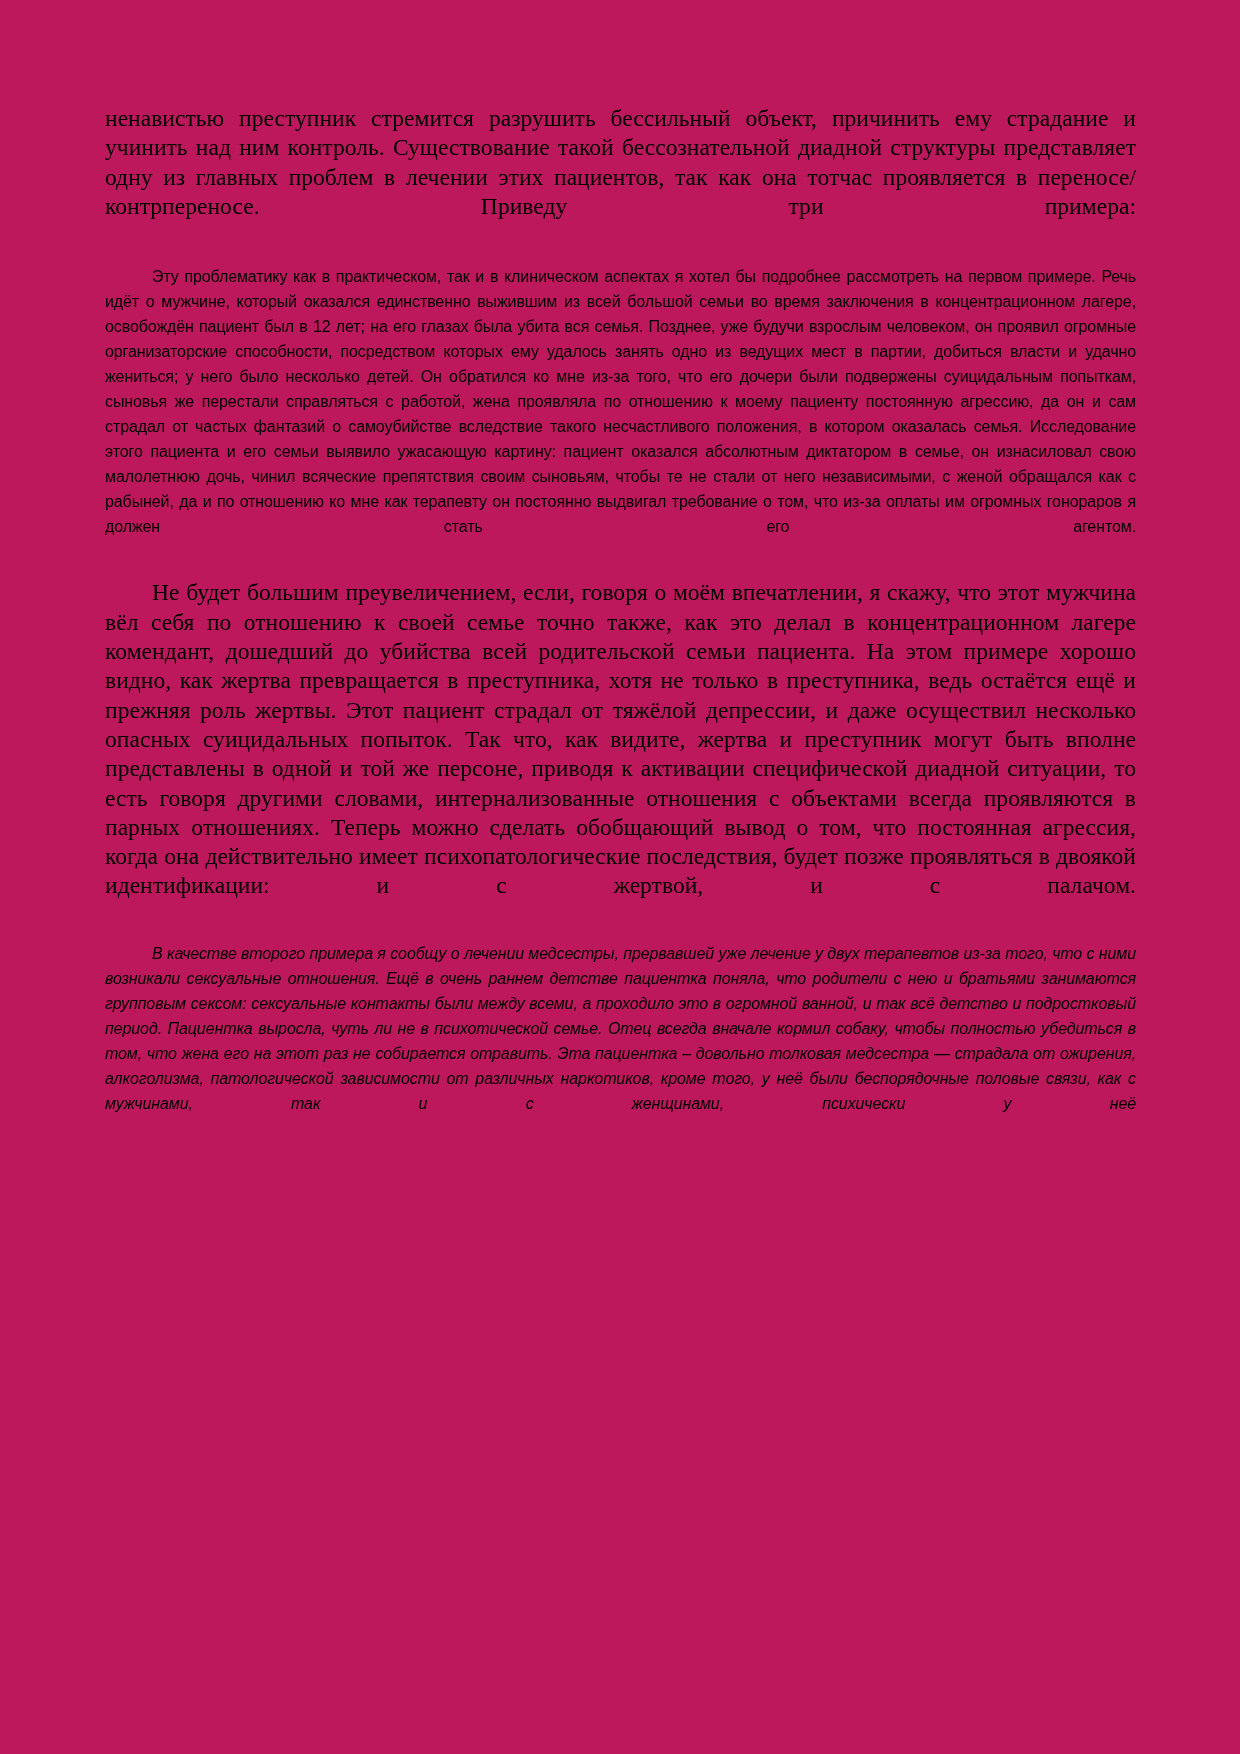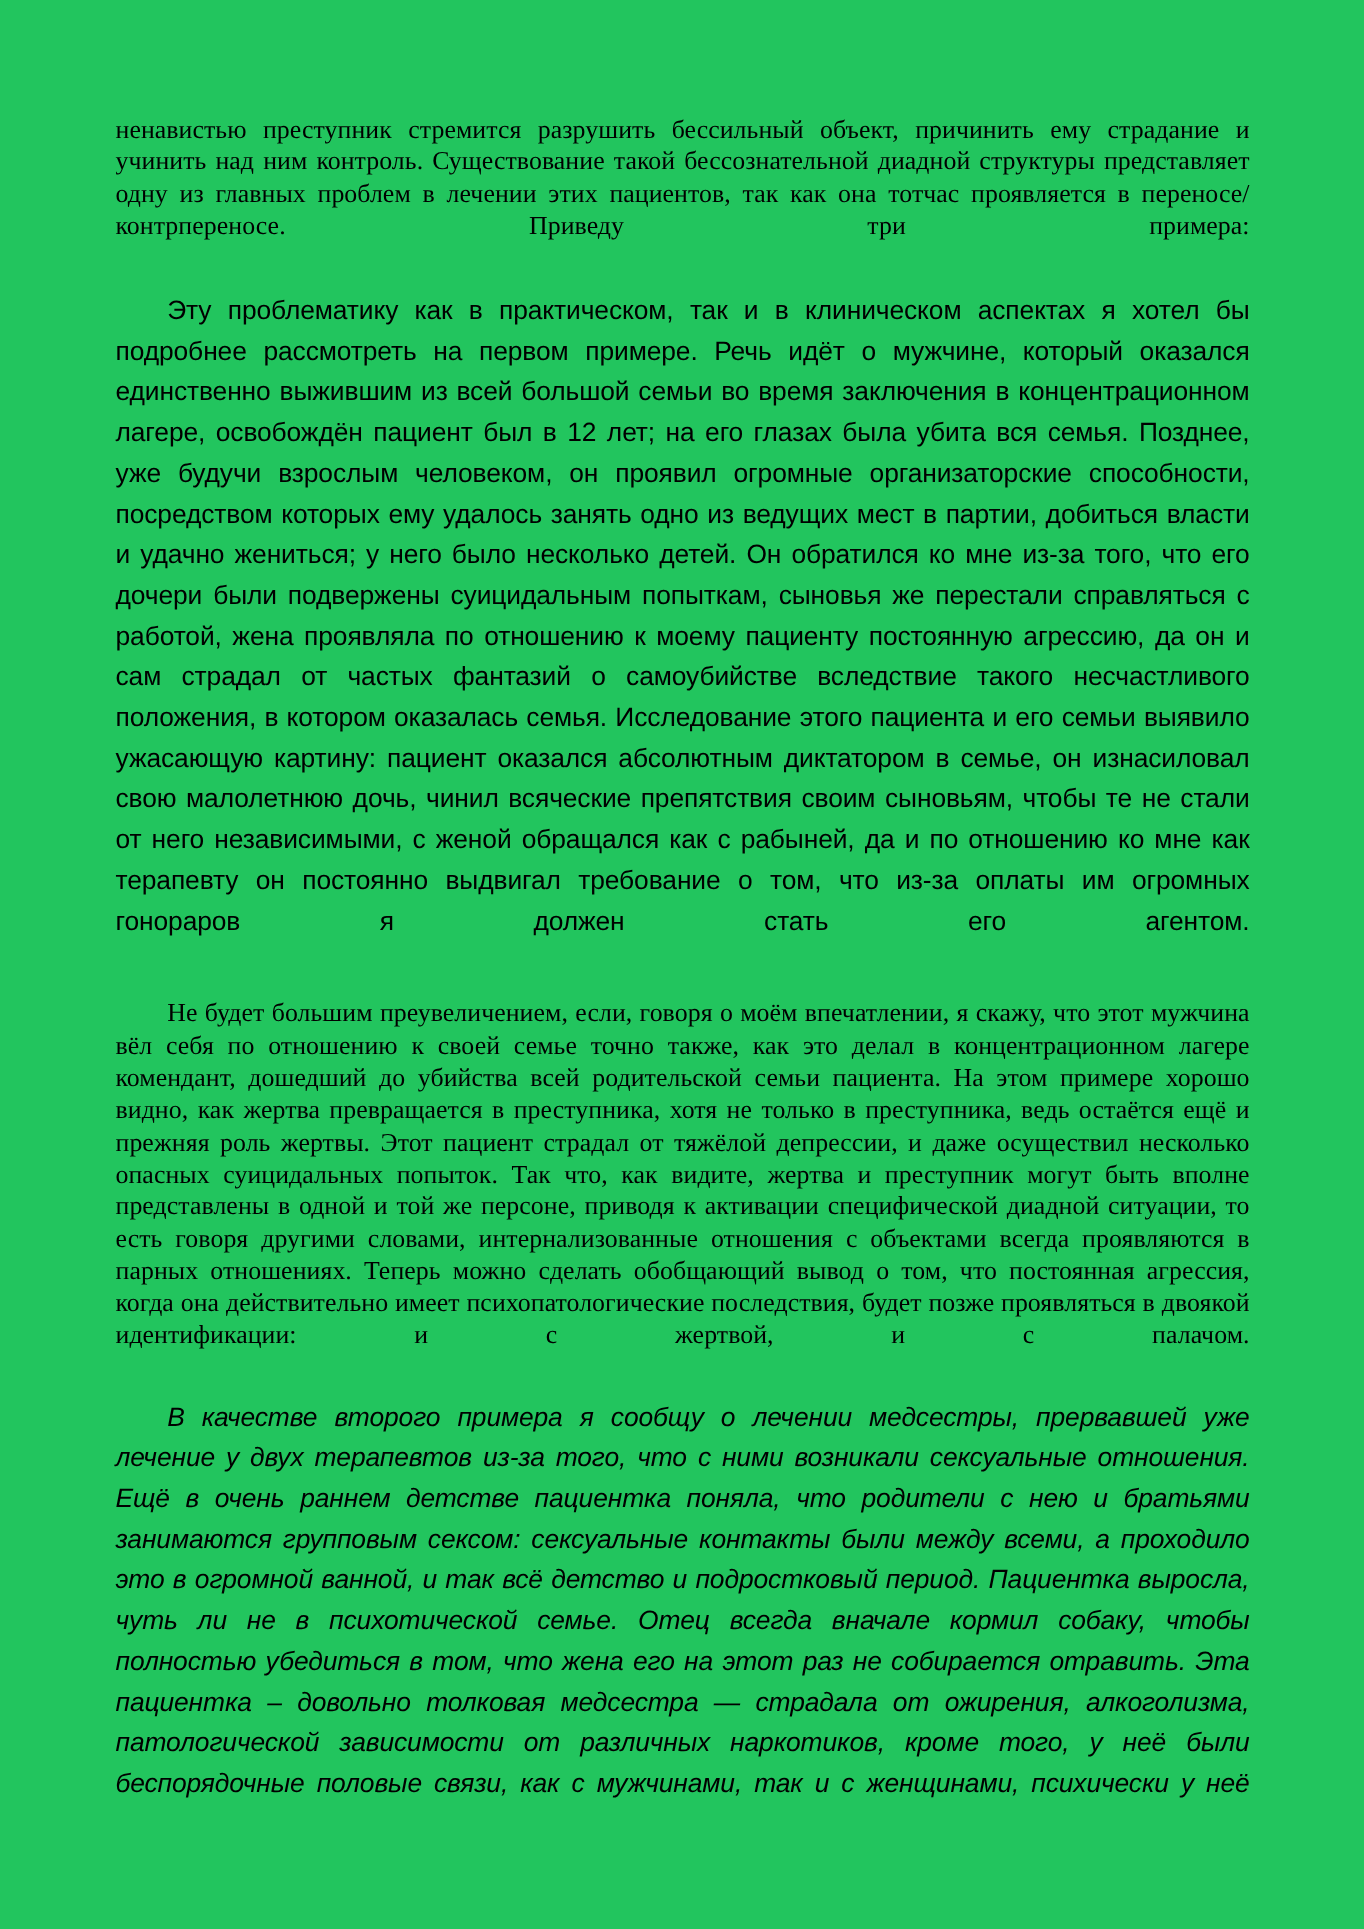--- a/index.html
+++ b/index.html
@@ -10,21 +10,21 @@
   }
   body {
     width: 1240px;
     height: 1754px;
     overflow: hidden;
   }
   .page {
     position: relative;
     width: 1240px;
     height: 1754px;
-    background: #22c55e;
+    background: #be185d;
     box-sizing: border-box;
   }
   .text-column {
     position: absolute;
     left: 105px;
     top: 104px;
     width: 1031px;
   }
   p.para {
     margin: 0;
@@ -38,22 +38,22 @@
   
   p.serif {
     font-family: "Liberation Serif", "DejaVu Serif", serif;
     font-size: 23.5px;
     line-height: 29.3px;
     letter-spacing: 0.05px;
   }
   
   p.sans {
     font-family: "Liberation Sans", "DejaVu Sans", sans-serif;
-    font-size: 24px;
-    line-height: 37px;
+    font-size: 16px;
+    line-height: 25px;
     letter-spacing: -0.1px;
   }
   p.indent {
     text-indent: 47px;
   }
   p.gap-before {
     margin-top: 14px;
   }
   p.gap-before-sm {
     margin-top: 11px;

